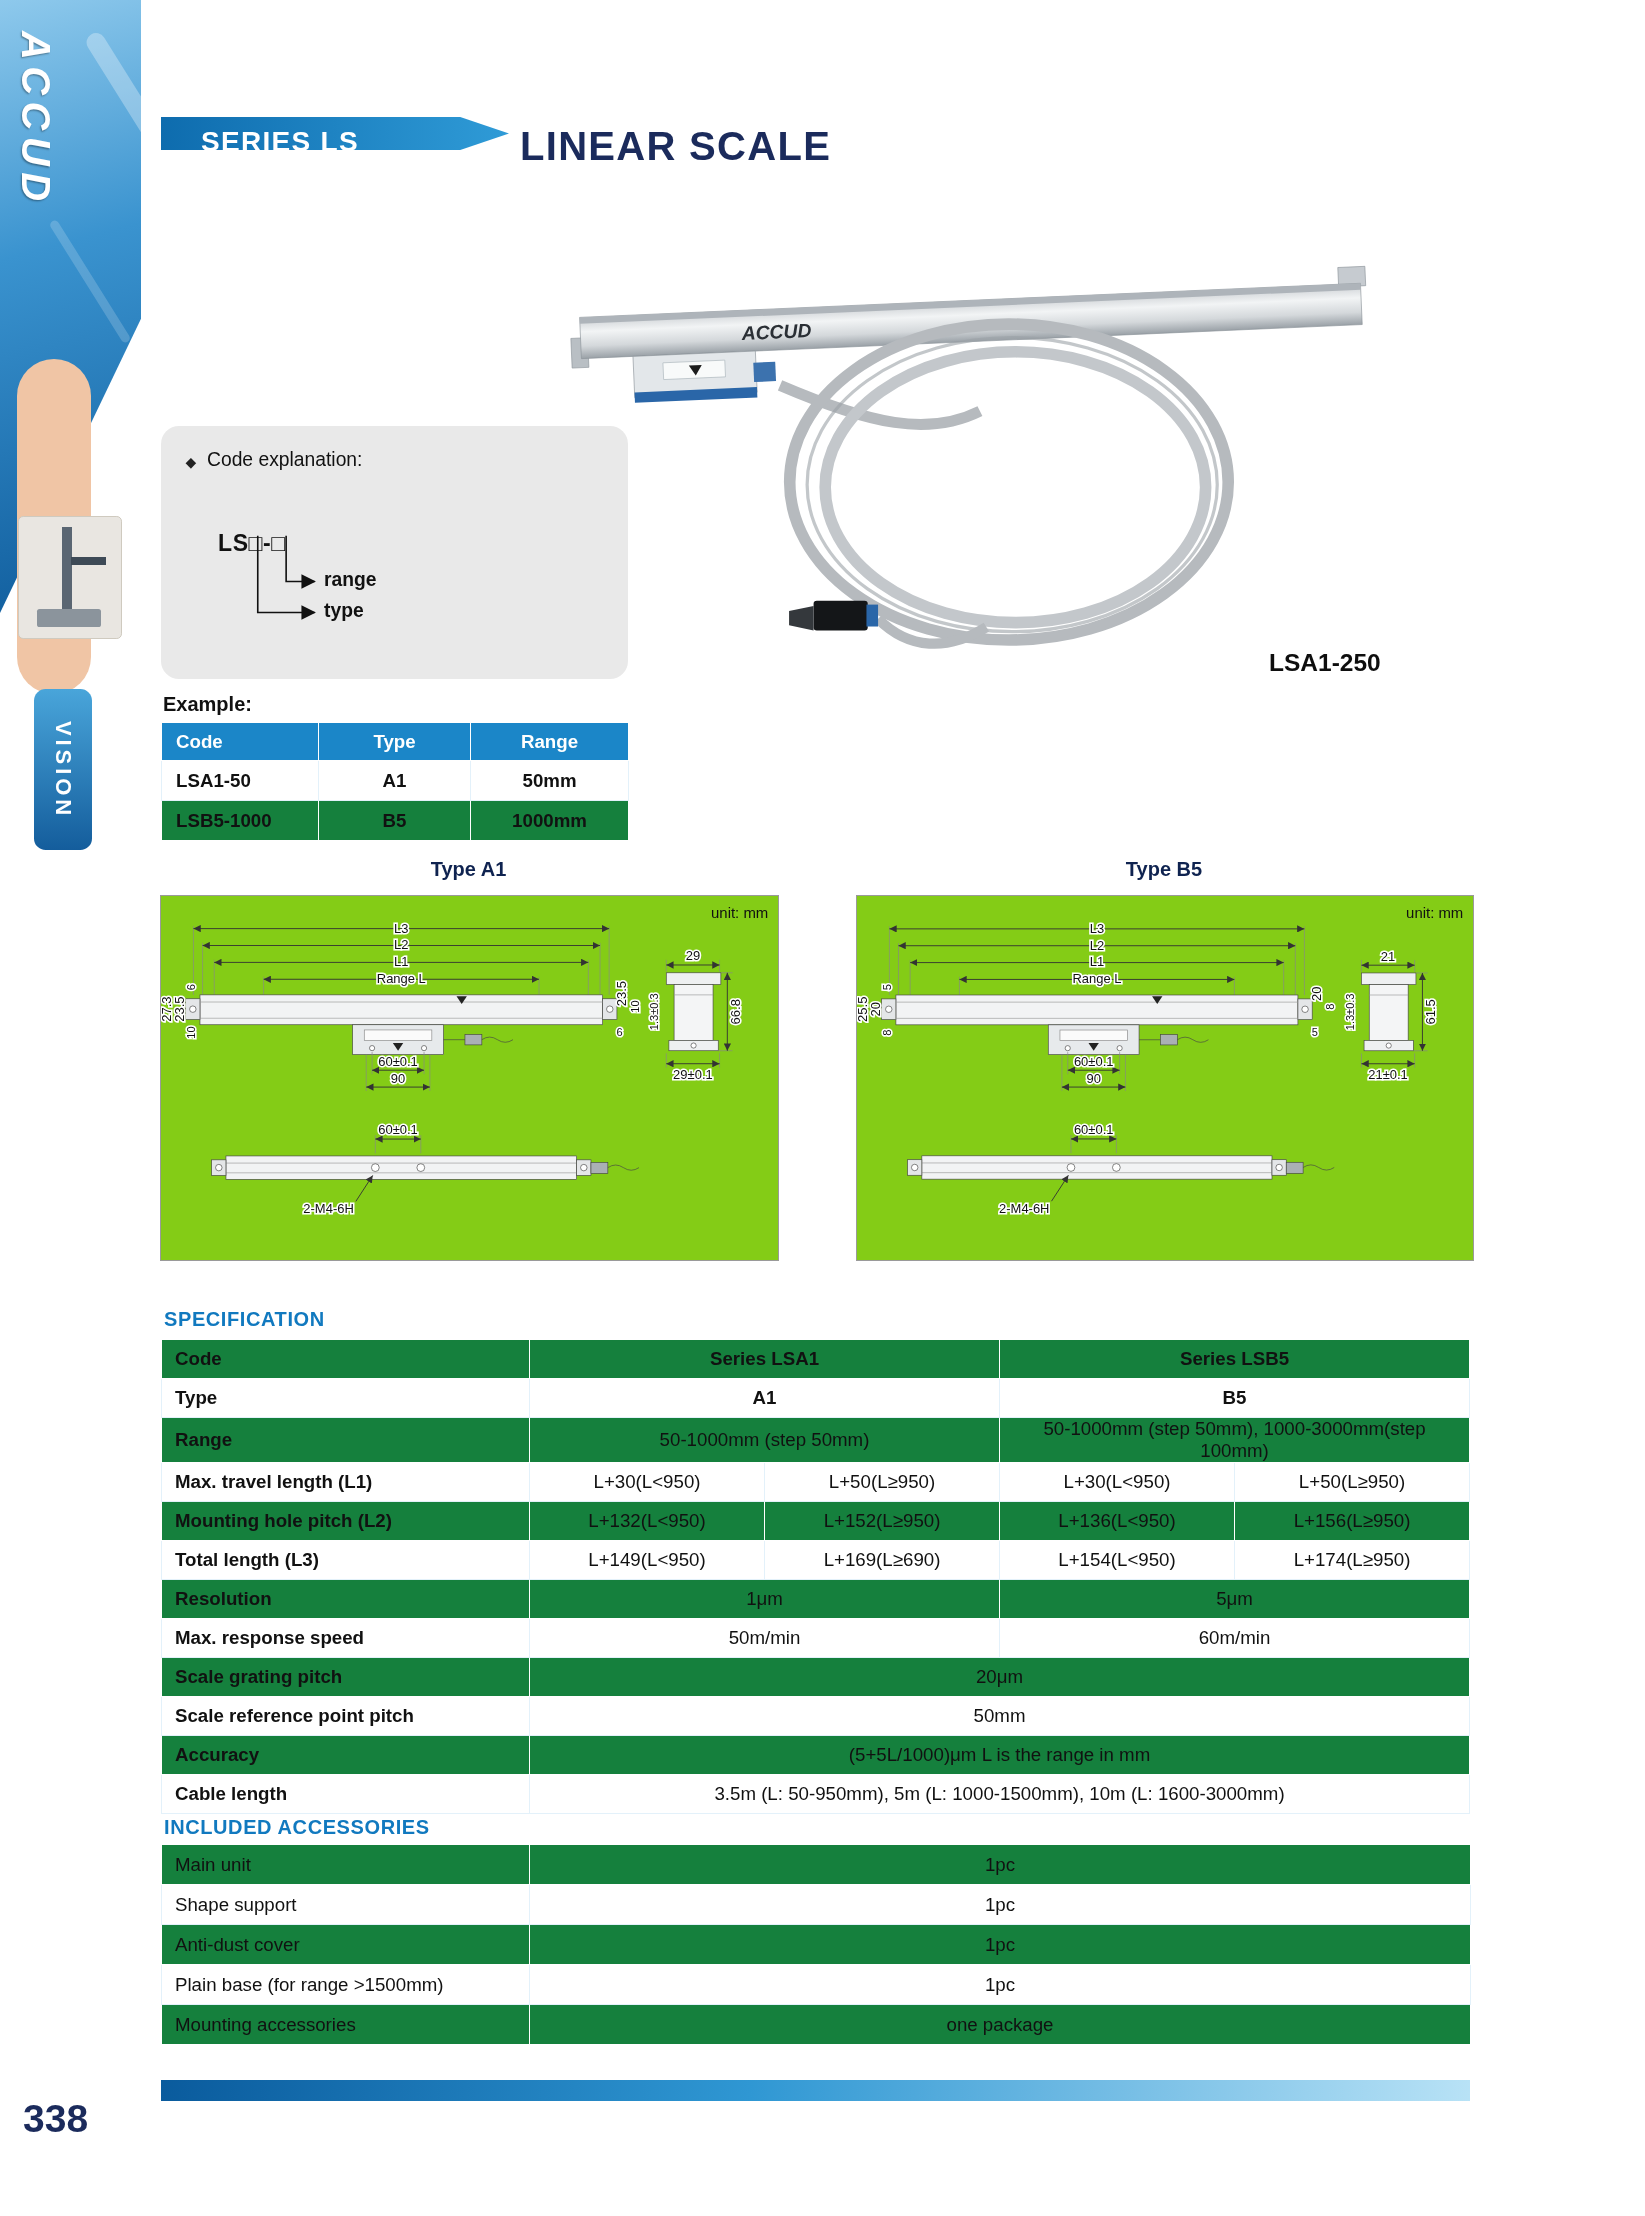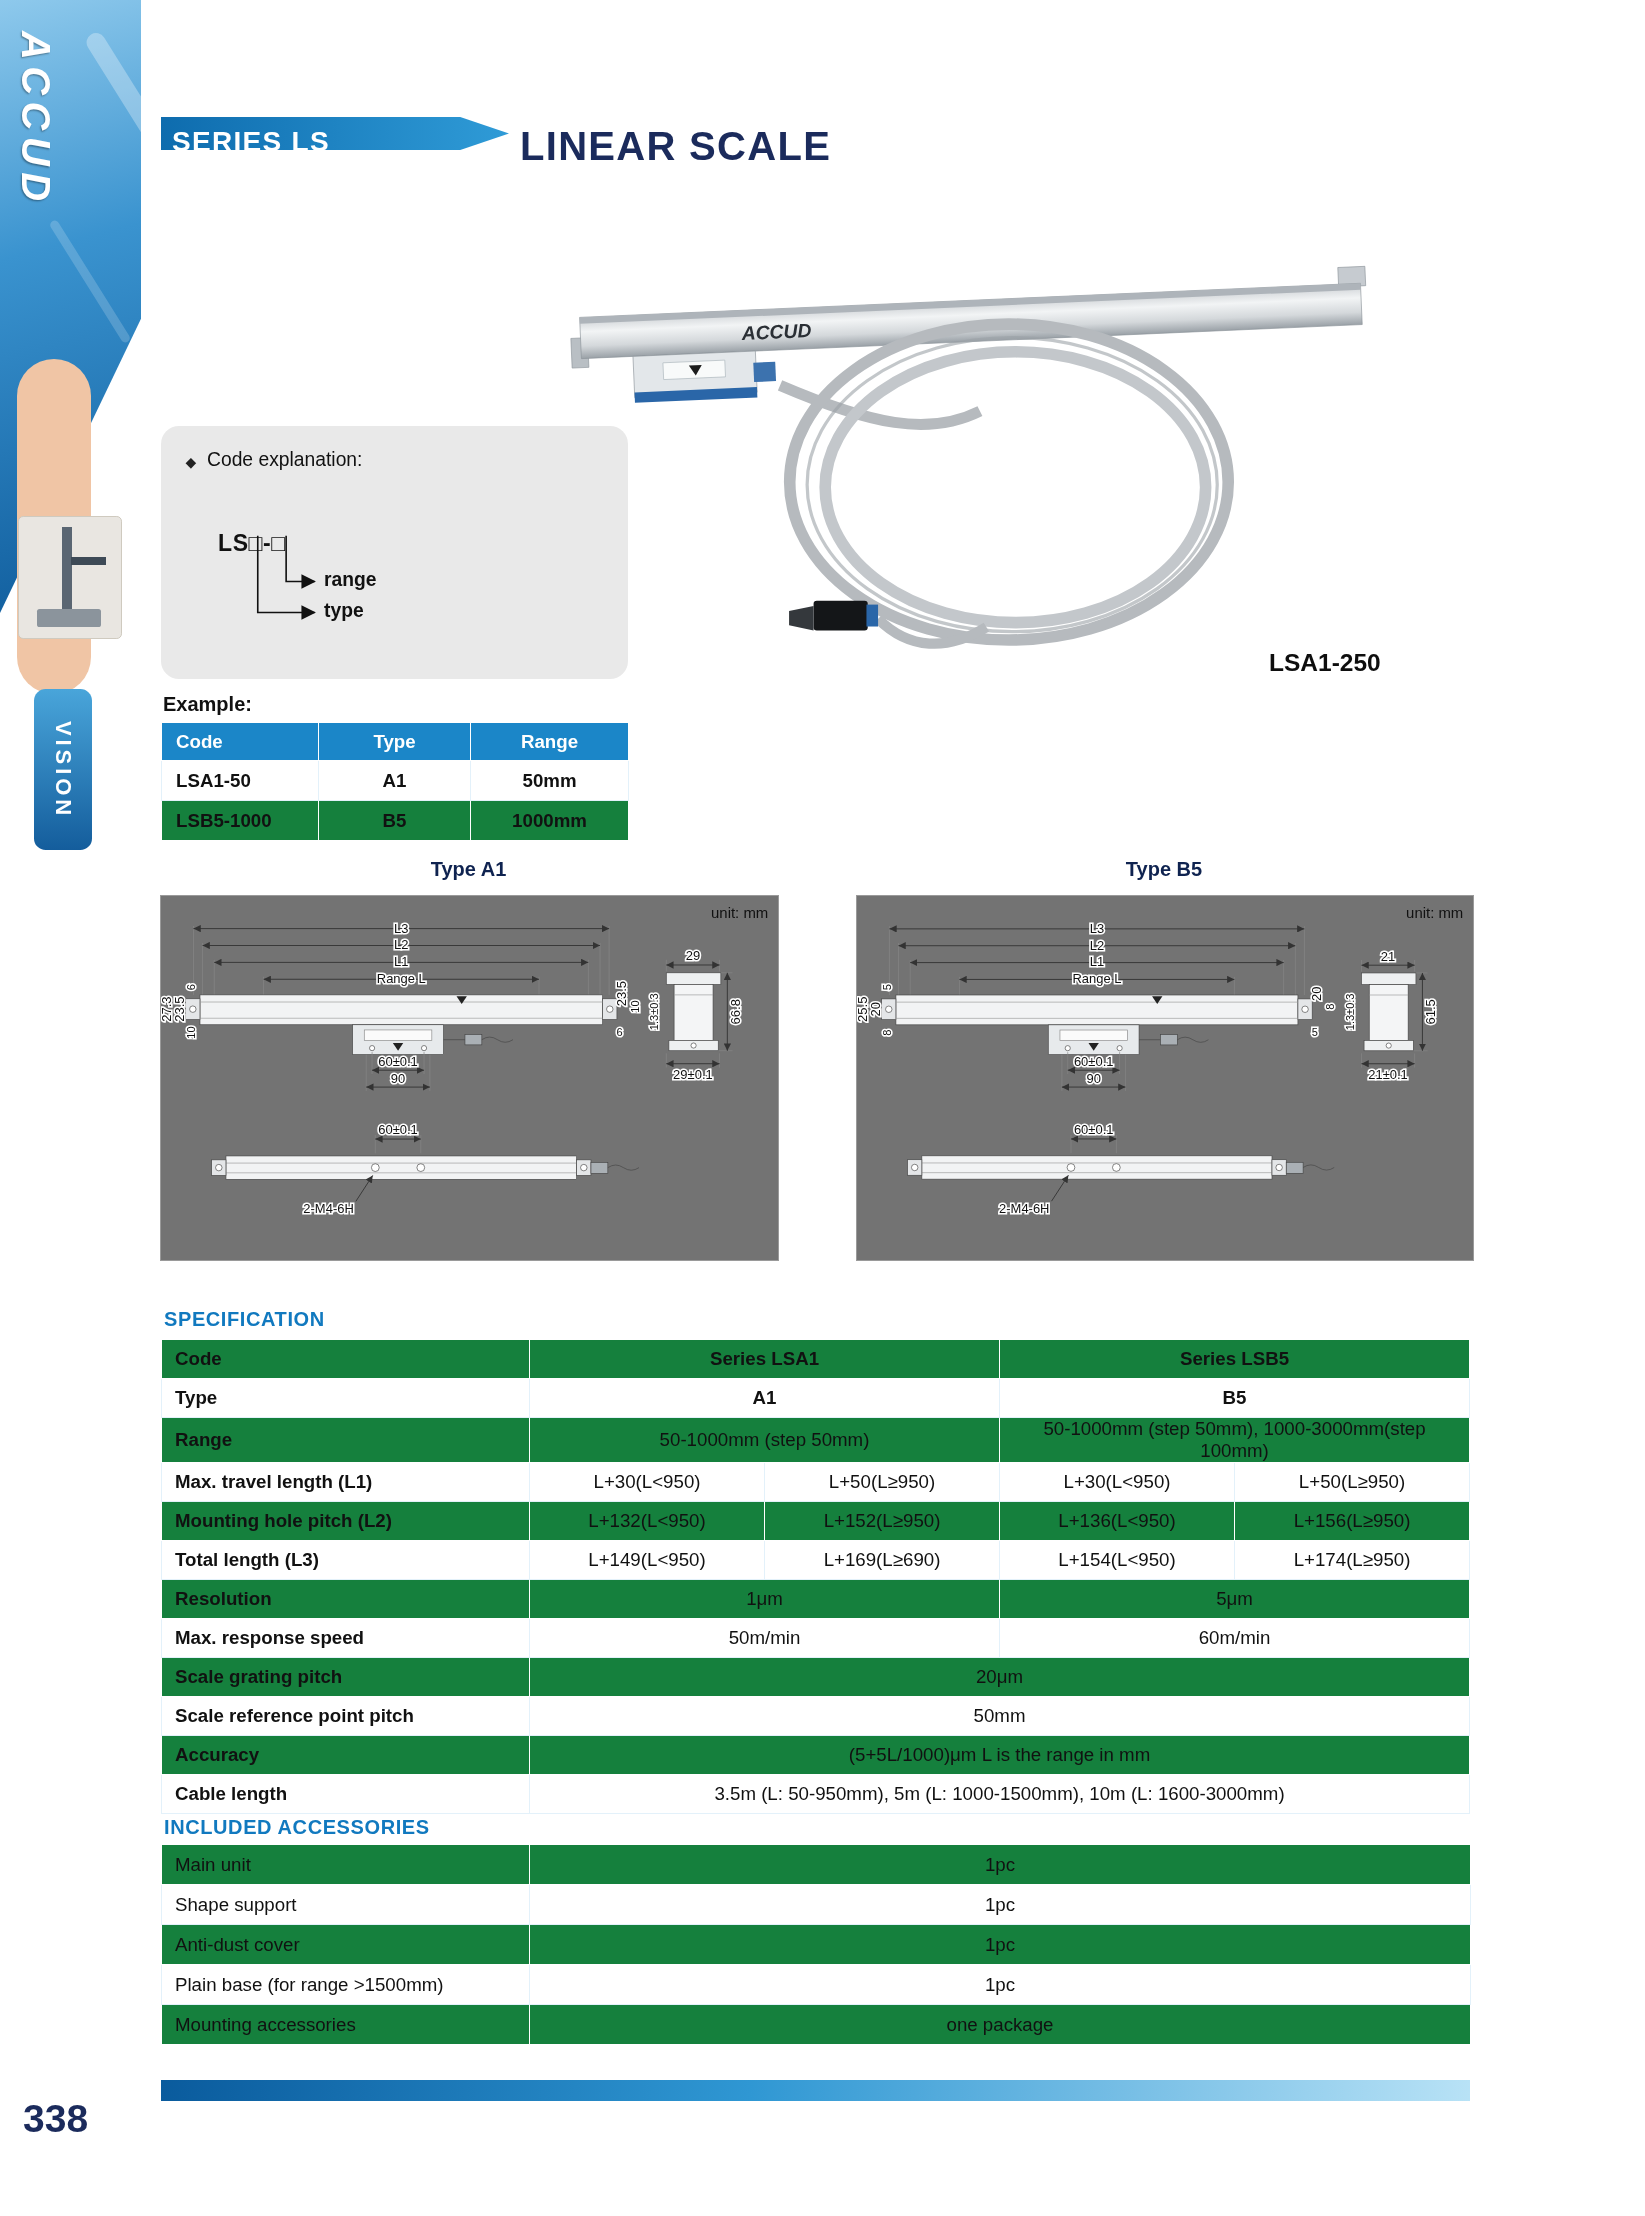--- a/index.html
+++ b/index.html
@@ -25,21 +25,21 @@
   .side-vision{position:absolute;left:34px;top:689px;width:58px;height:161px;
     background:linear-gradient(180deg,#49a5da,#145d9c);border-radius:11.6px;color:#fff;font-weight:bold;
     font-size:22px;letter-spacing:3.9px;writing-mode:vertical-rl;display:flex;align-items:center;justify-content:center;}
   .page-num{position:absolute;left:23px;top:2097px;font-size:39px;font-weight:bold;color:#1b2b5c;}
 
   
   .banner{position:absolute;left:161px;top:117px;width:348px;height:33px;
     background:linear-gradient(90deg,#0e6cae,#2f9bd7);
     clip-path:polygon(0 0,86% 0,100% 50%,86% 100%,0 100%);
     color:#fff;font-size:28px;font-weight:bold;letter-spacing:1.3px;line-height:49px;
-    padding-left:11px;box-sizing:border-box;}
+    padding-left:40px;box-sizing:border-box;}
   .main-title{position:absolute;left:520px;top:124px;font-size:40px;font-weight:bold;color:#1b2b5c;letter-spacing:1.3px;}
 
   
   .product{position:absolute;left:535px;top:224px;width:877px;height:471px;}
   .product svg{width:100%;height:100%;display:block;}
   .product-label{position:absolute;left:1269px;top:649px;font-size:24.5px;font-weight:bold;color:#0e0e0e;}
 
   
   .code-box{position:absolute;left:161px;top:426px;width:467px;height:253px;background:#e9e9e9;border-radius:18px;}
   .code-box span{position:absolute;}
@@ -72,21 +72,21 @@
   .acc-heading{position:absolute;left:164px;top:1816px;font-size:20px;font-weight:bold;color:#1179bf;letter-spacing:0.6px;}
   .acc-table{position:absolute;left:161px;top:1844px;width:1309px;font-size:18.7px;}
   .acc-table td{height:39px;padding:0 7.7px;}
   .acc-table td.lbl{font-weight:normal;text-align:left;padding-left:13px;}
   .acc-table td.c{text-align:center;}
 
   
   .diag-title{position:absolute;font-size:20px;font-weight:bold;color:#0f2350;text-align:center;}
   .dta{left:160px;top:858px;width:617px;}
   .dtb{left:856px;top:858px;width:616px;}
-  .diag-box{position:absolute;border:0.6px solid #9a9a9a;background:#737373;}
+  .diag-box{position:absolute;border:0.6px solid #9a9a9a;background:#84cc16;}
   .dba{left:160px;top:895px;width:617px;height:364px;}
   .dbb{left:856px;top:895px;width:616px;height:364px;}
   .diag-box svg{width:100%;height:100%;display:block;}
   .diag text{font-family:"Liberation Sans",sans-serif;font-size:20px;fill:#111;
     paint-order:stroke;stroke:#fff;stroke-width:5px;}
   .diag text.sm{font-size:17px;}
   .diag text.unit{font-size:23px;stroke:none;}
 
   .footer-bar{position:absolute;left:161px;top:2080px;width:1309px;height:20.6px;
     background:linear-gradient(90deg,#0a5b9d 0%,#2f97d3 45%,#b8e2f6 100%);}

